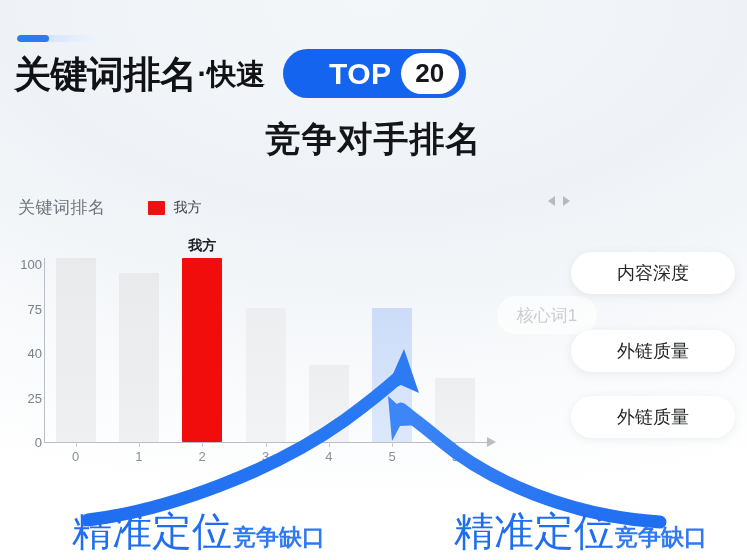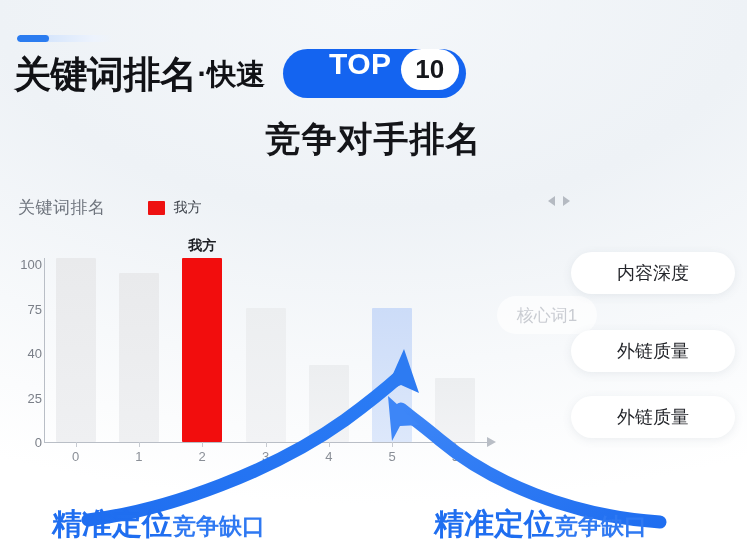--- a/index.html
+++ b/index.html
@@ -74,21 +74,21 @@
 
   #top-pill {
     position: absolute;
     left: 283px;
     top: 49px;
     height: 49px;
     padding: 0 7px 0 18px;
     border-radius: 26px;
     background: #1464f0;
     display: flex;
-    align-items: flex-start;
+    align-items: center;
     gap: 9px;
     z-index: 2;
   }
   #top-pill-label {
     font-size: 30px;
     font-weight: bold;
     color: #ffffff;
     letter-spacing: 0.5px;
     line-height: 1;
     padding-left: 28px;
@@ -291,24 +291,25 @@
 
   
   .caption {
     position: absolute;
     top: 504px;
     display: flex;
     align-items: baseline;
     white-space: nowrap;
   }
   .caption-strong {
-    font-size: 30px;
-    font-weight: bold;
+    font-size: 40px;
+    font-weight: normal;
     color: #1f6ef0;
     letter-spacing: 0px;
+    margin-left: 20px;
   }
   .caption-weak {
     font-size: 23px;
     font-weight: bold;
     color: #2f79f2;
     margin-left: 1px;
   }
   #caption-left  { left: 52px; }
   #caption-right { left: 434px; }
 </style>
@@ -321,21 +322,21 @@
     <div class="fill" style="width: 33%;"></div>
   </div>
 
   <div id="headline">
     <span id="headline-main">关键词排名</span>
     <span id="headline-sub"><span>·</span><span>快速</span></span>
   </div>
 
   <div id="top-pill">
     <span id="top-pill-label">TOP</span>
-    <span id="top-pill-badge">10</span>
+    <span id="top-pill-badge">20</span>
   </div>
 
   <div id="subtitle">竞争对手排名</div>
 
   <div id="chart-header">
     <span id="chart-title">关键词排名</span>
     <span id="legend">
       <span id="legend-swatch"></span>
       <span id="legend-label">我方</span>
     </span>

